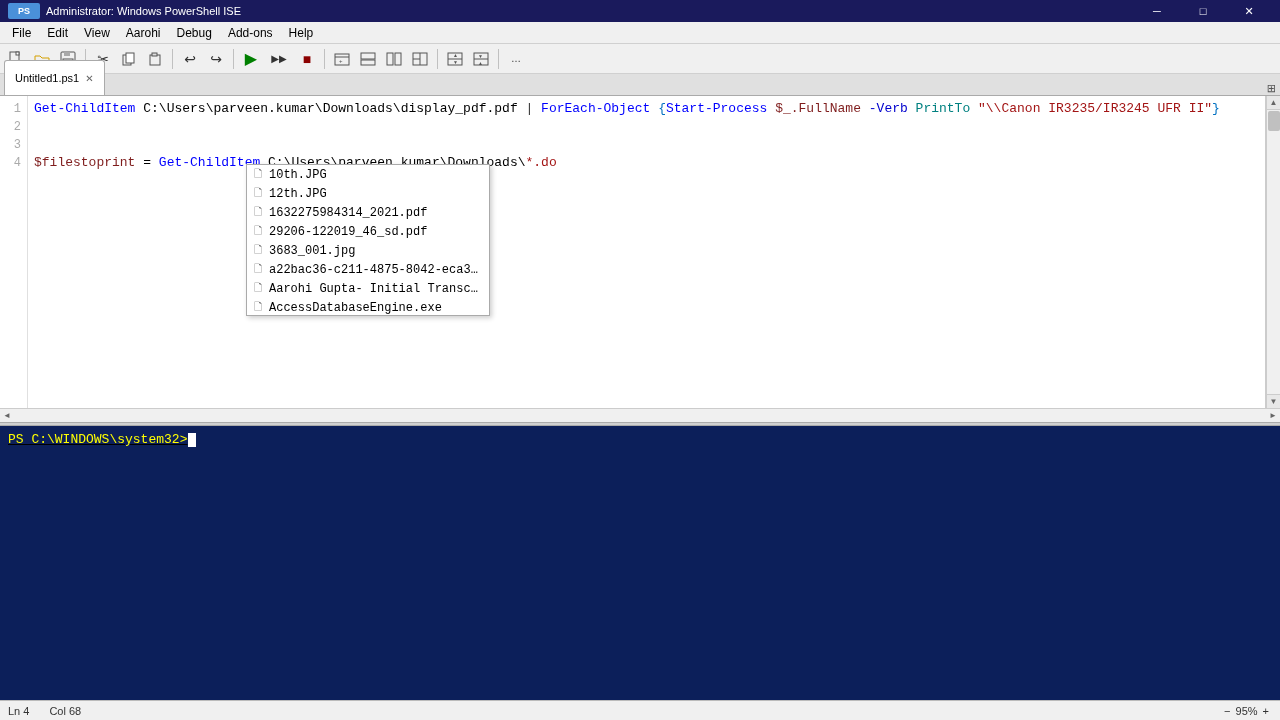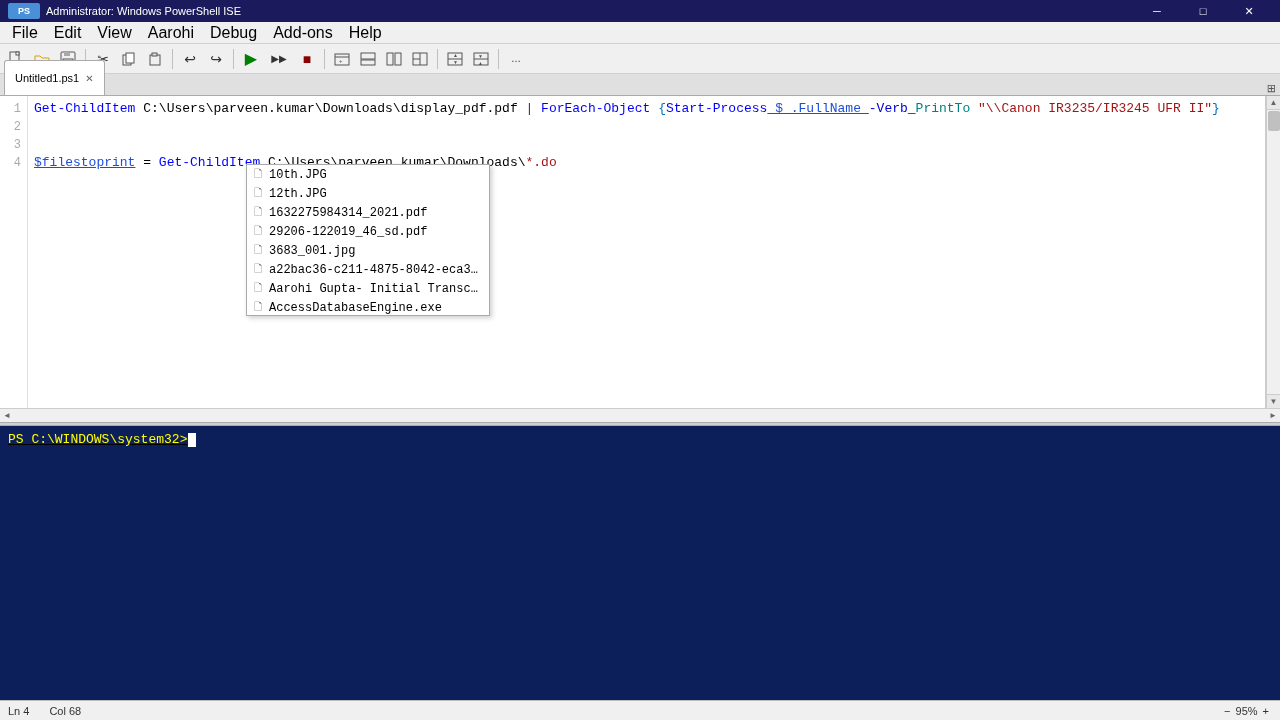--- a/index.html
+++ b/index.html
@@ -25,21 +25,21 @@
     .menubar {
       background: #f0f0f0;
       height: 22px;
       display: flex;
       align-items: center;
       padding: 0 4px;
       border-bottom: 1px solid #d0d0d0;
     }
     .menu-item {
       padding: 2px 8px;
-      font-size: 16px;
+      font-size: 12px;
       cursor: pointer;
       height: 22px;
       display: flex;
       align-items: center;
     }
 
     
     .toolbar {
       background: #f0f0f0;
       height: 30px;
@@ -135,21 +135,21 @@
       display: flex;
       align-items: center;
     }
 
     
     .kw-blue { color: #0000ff; }
     .kw-teal { color: #008080; }
     .str-red { color: #a31515; }
     .param { color: #0000cd; }
     .brace { color: #0070c1; }
-    .var { color: #1d4ed8; text-decoration: underline; }
+    .var { color: #7f1d1d; }
     .text-black { color: #000000; }
     .pipe { color: #333; }
 
     
     .autocomplete {
       position: absolute;
       top: 68px;
       left: 246px;
       background: white;
       border: 1px solid #aaa;

